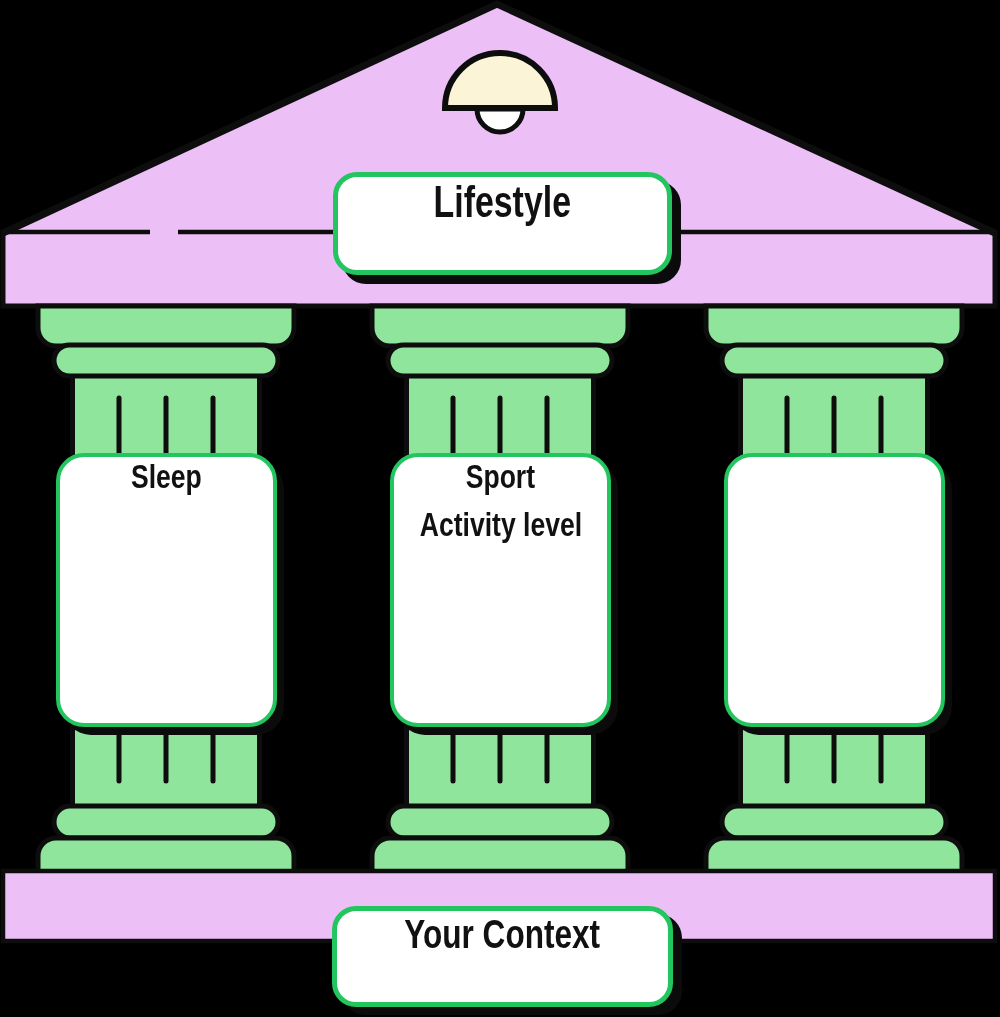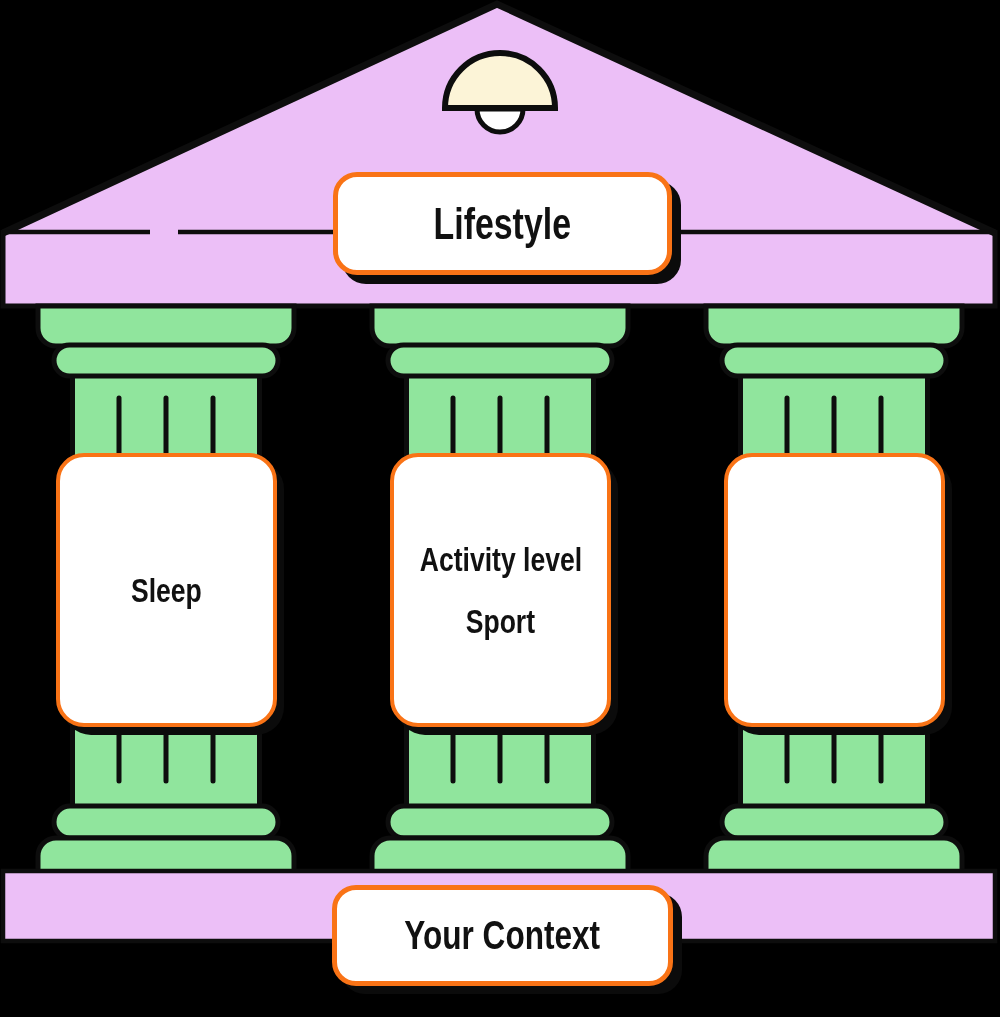--- a/index.html
+++ b/index.html
@@ -7,30 +7,30 @@
          font-family:"Liberation Sans",sans-serif;}
   .stage svg{position:absolute;left:0;top:0;}
   .ink{stroke:#0d0d0d;}
   .nofill{fill:none;}
   .sw7{stroke-width:7;}
   .sw5{stroke-width:5;}
   .sw45{stroke-width:4.5;}
   .sw6{stroke-width:6;}
   .rcap{stroke-linecap:round;}
   .card{position:absolute;box-sizing:border-box;background:#ffffff;
-        border:5px solid #f97316;display:flex;flex-direction:column;
-        align-items:center;justify-content:center;color:#111;}
+        border:5px solid #22c55e;display:flex;flex-direction:column;
+        align-items:center;color:#111;}
   .title-card{left:333px;top:172px;width:339px;height:103px;border-radius:24px;
         box-shadow:9px 9px 0 #0b0b0b;}
   .title-card .cond{font-size:44px;font-weight:700;}
-  .context-card{left:332px;top:885px;width:341px;height:101px;border-radius:24px;
+  .context-card{left:332px;top:906px;width:341px;height:101px;border-radius:24px;
         box-shadow:9px 8px 0 #0b0b0b;}
   .context-card .cond{font-size:41px;font-weight:700;}
   .pillar-card{top:453px;width:221px;height:274px;border-width:4px;border-radius:28px;
-        box-shadow:7px 8px 0 #0b0b0b;gap:23px;}
+        box-shadow:7px 8px 0 #0b0b0b;gap:10px;}
   .p1{left:56px;} .p2{left:390px;} .p3{left:724px;}
   .pl{width:100%;text-align:center;line-height:1.0;}
   .pl .cond{font-size:34px;font-weight:700;line-height:1.12;}
   .cond{display:inline-block;transform:scaleX(0.78);transform-origin:center center;
         white-space:normal;letter-spacing:0;}
   .title-card .cond,.context-card .cond{transform:scaleX(0.77);}
   .wrap3{max-width:200px;}
 </style>
 </head>
 <body>
@@ -99,22 +99,22 @@
 
   <div class="card title-card">
     <span class="cond">Lifestyle</span>
   </div>
 
   <div class="card pillar-card p1">
     <div class="pl"><span class="cond">Sleep</span></div>
   </div>
 
   <div class="card pillar-card p2">
+    <div class="pl"><span class="cond">Sport</span></div>
     <div class="pl"><span class="cond">Activity level</span></div>
-    <div class="pl"><span class="cond">Sport</span></div>
   </div>
 
   <div class="card pillar-card p3">
   </div>
 
   <div class="card context-card">
     <span class="cond">Your Context</span>
   </div>
 
 </div>

